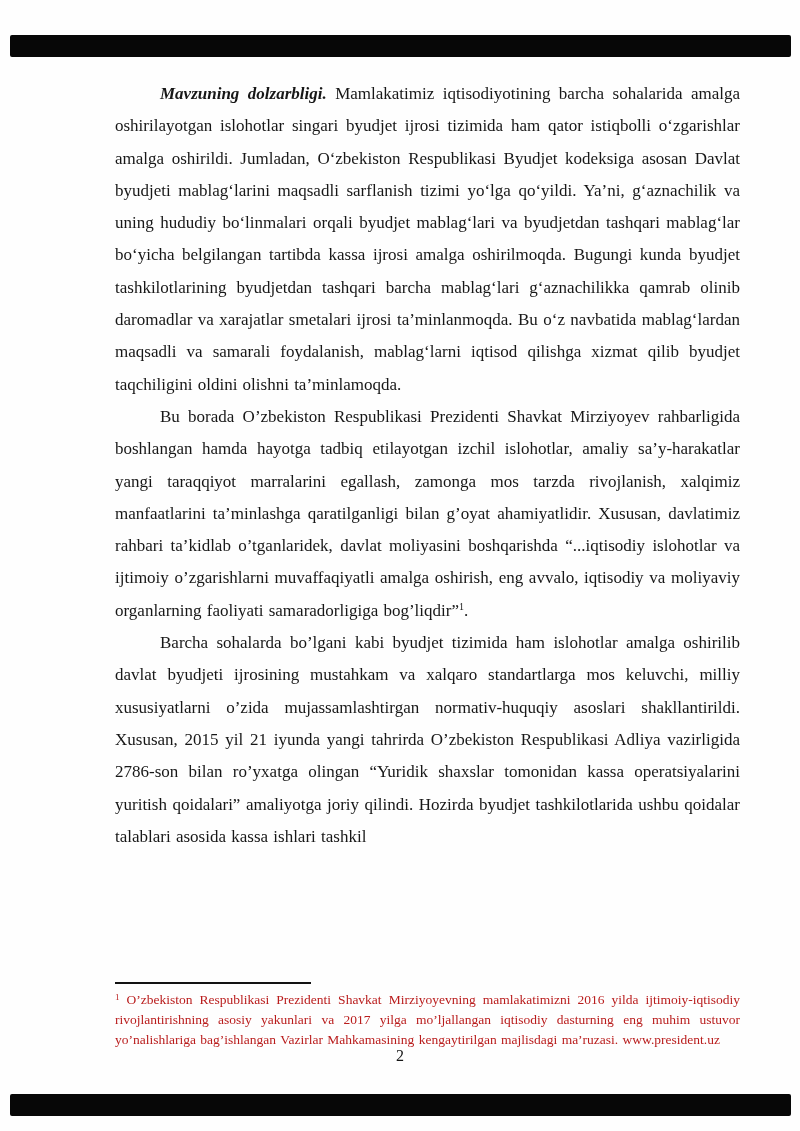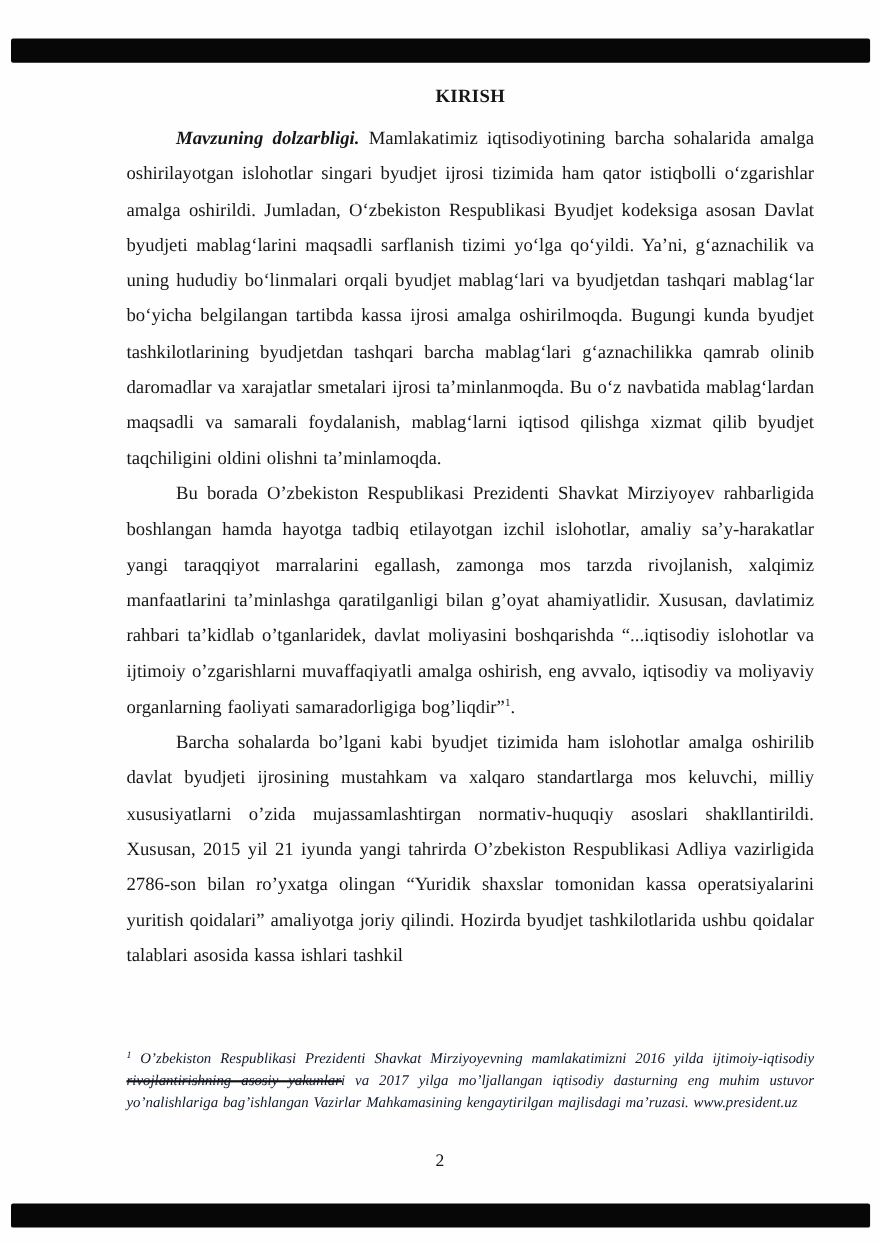--- a/index.html
+++ b/index.html
@@ -59,49 +59,47 @@
     position: absolute;
     left: 115px;
     top: 982px;
     width: 196px;
     height: 0;
     border-top: 2px solid #121212;
   }
   .footnote {
     position: absolute;
     left: 115px;
-    top: 952px;
+    top: 990px;
     width: 625px;
     font-size: 13.5px;
     line-height: 20px;
     text-align: justify;
     word-spacing: 1px;
-    color: #0f172a;
-    font-style: italic;
+    color: #b91c1c;
   }
   .footnote sup.fn-ref { vertical-align: 4px; font-size: 9px; }
   .page-number {
     position: absolute;
     left: 0;
     top: 1047px;
     width: 100%;
     text-align: center;
     font-size: 16px;
     color: #161616;
   }
 </style>
 </head>
 <body>
 
 <div class="page">
 
   <div class="scan-bar scan-bar-top"></div>
 
   <div class="content">
-    <h1 class="doc-title">KIRISH</h1>
 
     <p class="body-par"><span class="lead">Mavzuning dolzarbligi.</span><span> Mamlakatimiz iqtisodiyotining barcha sohalarida amalga oshirilayotgan islohotlar singari byudjet ijrosi tizimida ham qator istiqbolli o‘zgarishlar amalga oshirildi. Jumladan, O‘zbekiston Respublikasi Byudjet kodeksiga asosan Davlat byudjeti mablag‘larini maqsadli sarflanish tizimi yo‘lga qo‘yildi. Ya’ni, g‘aznachilik va uning hududiy bo‘linmalari orqali byudjet mablag‘lari va byudjetdan tashqari mablag‘lar bo‘yicha belgilangan tartibda kassa ijrosi amalga oshirilmoqda. Bugungi kunda byudjet tashkilotlarining byudjetdan tashqari barcha mablag‘lari g‘aznachilikka qamrab olinib daromadlar va xarajatlar smetalari ijrosi ta’minlanmoqda. Bu o‘z navbatida mablag‘lardan maqsadli va samarali foydalanish, mablag‘larni iqtisod qilishga xizmat qilib byudjet taqchiligini oldini olishni ta’minlamoqda.</span></p>
 
     <p class="body-par"><span>Bu borada O’zbekiston Respublikasi Prezidenti Shavkat Mirziyoyev rahbarligida boshlangan hamda hayotga tadbiq etilayotgan izchil islohotlar, amaliy sa’y-harakatlar yangi taraqqiyot marralarini egallash, zamonga mos tarzda rivojlanish, xalqimiz manfaatlarini ta’minlashga qaratilganligi bilan g’oyat ahamiyatlidir. Xususan, davlatimiz rahbari ta’kidlab o’tganlaridek, davlat moliyasini boshqarishda “...iqtisodiy islohotlar va ijtimoiy o’zgarishlarni muvaffaqiyatli amalga oshirish, eng avvalo, iqtisodiy va moliyaviy organlarning faoliyati samaradorligiga bog’liqdir”</span><sup class="fn-ref">1</sup><span>.</span></p>
 
     <p class="body-par"><span>Barcha sohalarda bo’lgani kabi byudjet tizimida ham islohotlar amalga oshirilib davlat byudjeti ijrosining mustahkam va xalqaro standartlarga mos keluvchi, milliy xususiyatlarni o’zida mujassamlashtirgan normativ-huquqiy asoslari shakllantirildi. Xususan, 2015 yil 21 iyunda yangi tahrirda O’zbekiston Respublikasi Adliya vazirligida 2786-son bilan ro’yxatga olingan “Yuridik shaxslar tomonidan kassa operatsiyalarini yuritish qoidalari” amaliyotga joriy qilindi. Hozirda byudjet tashkilotlarida ushbu qoidalar talablari asosida kassa ishlari tashkil</span></p>
   </div>
 
   <div class="footnote-rule"></div>
 

